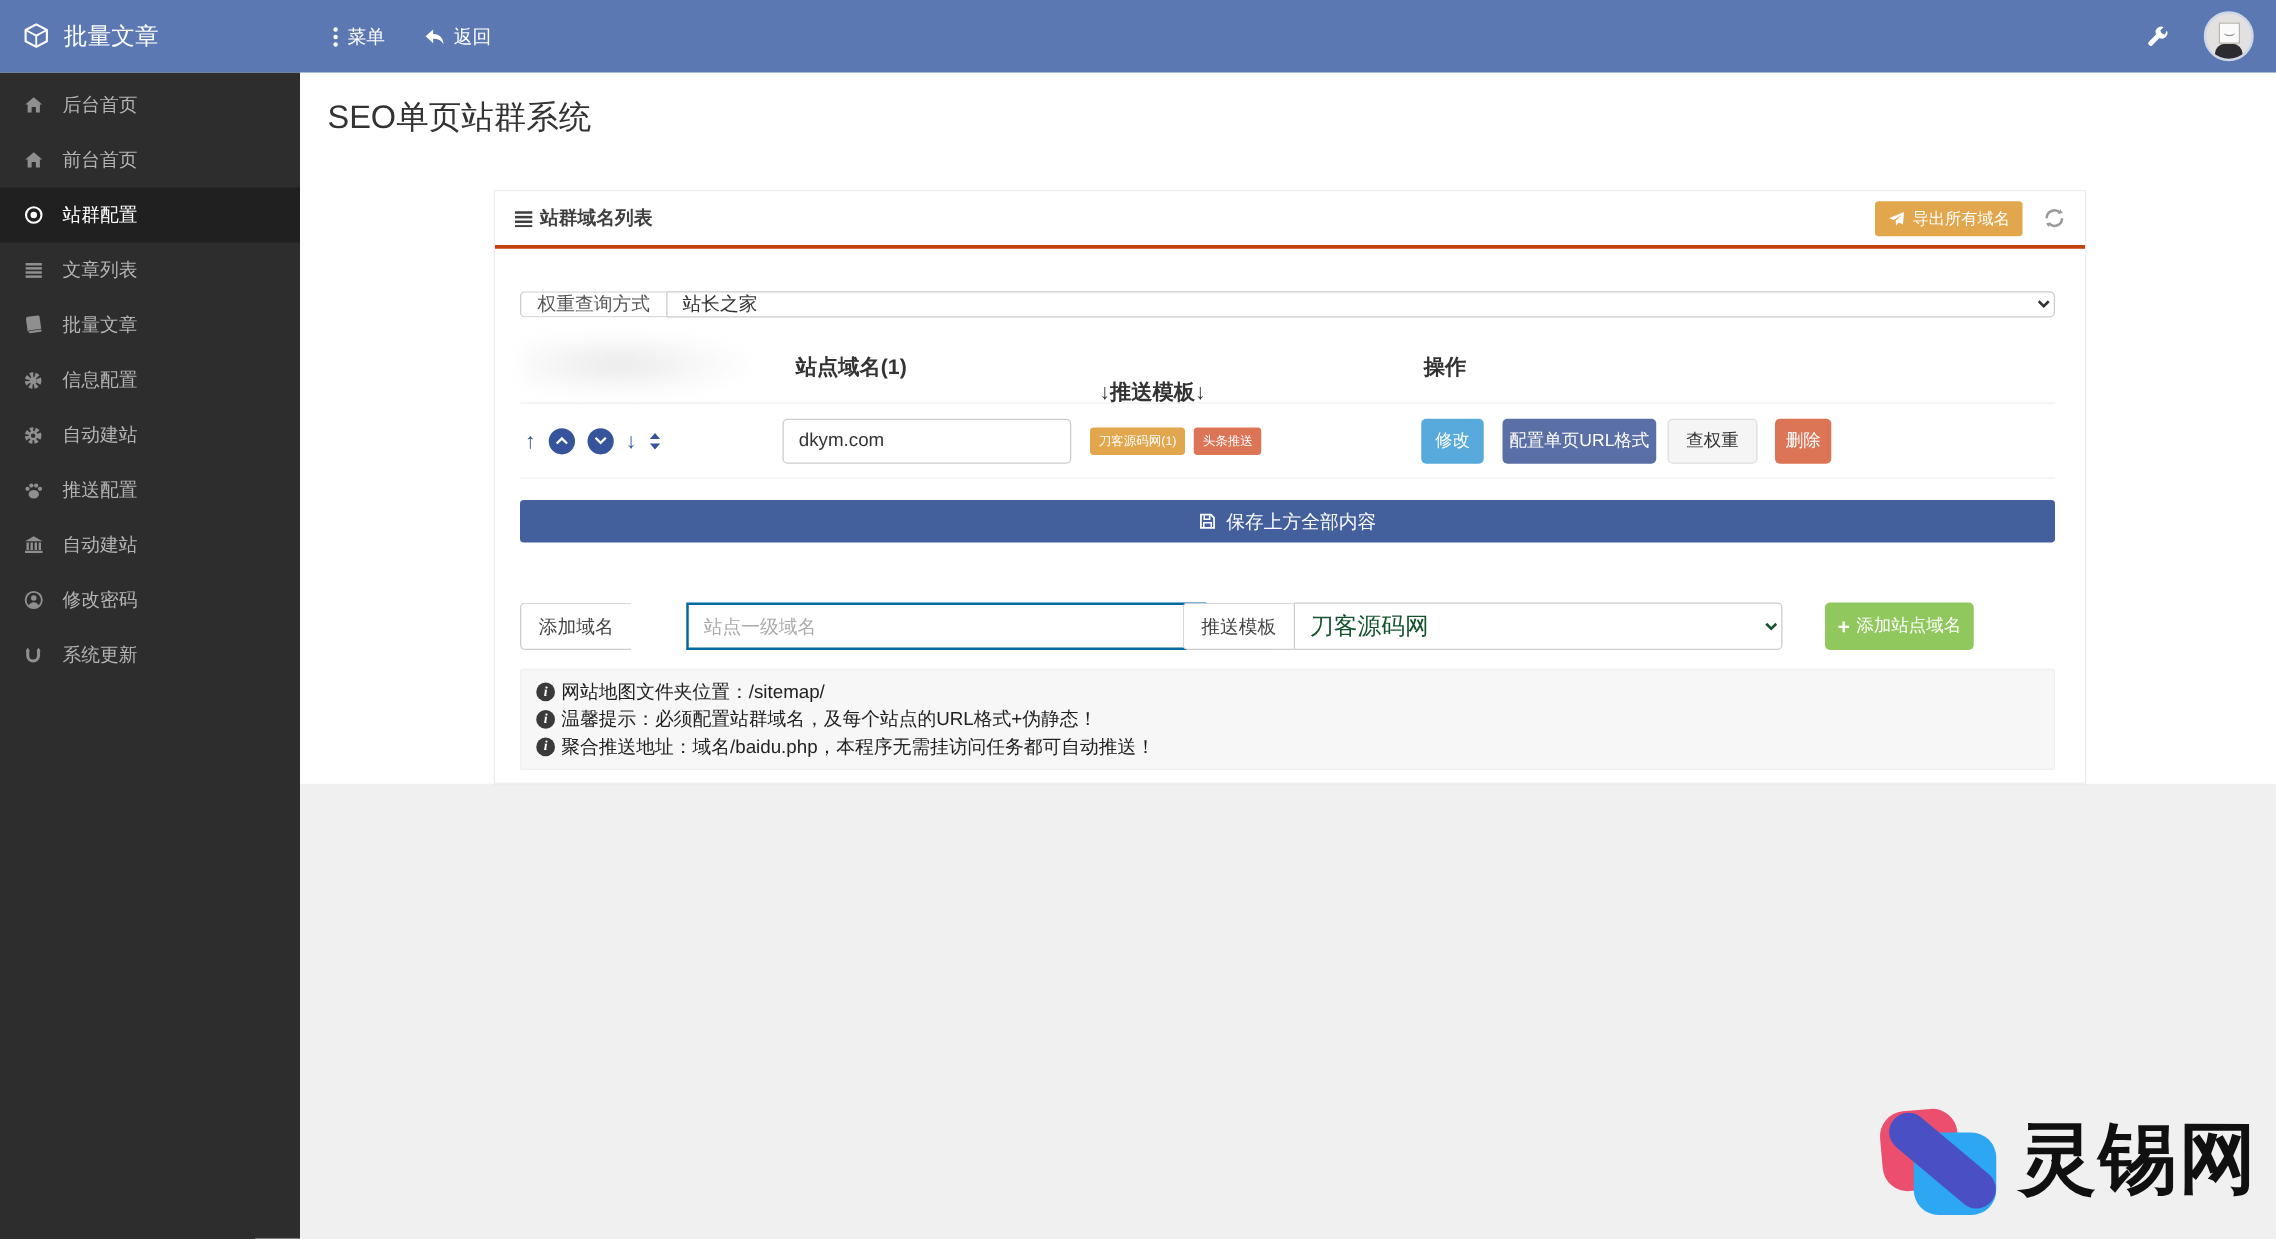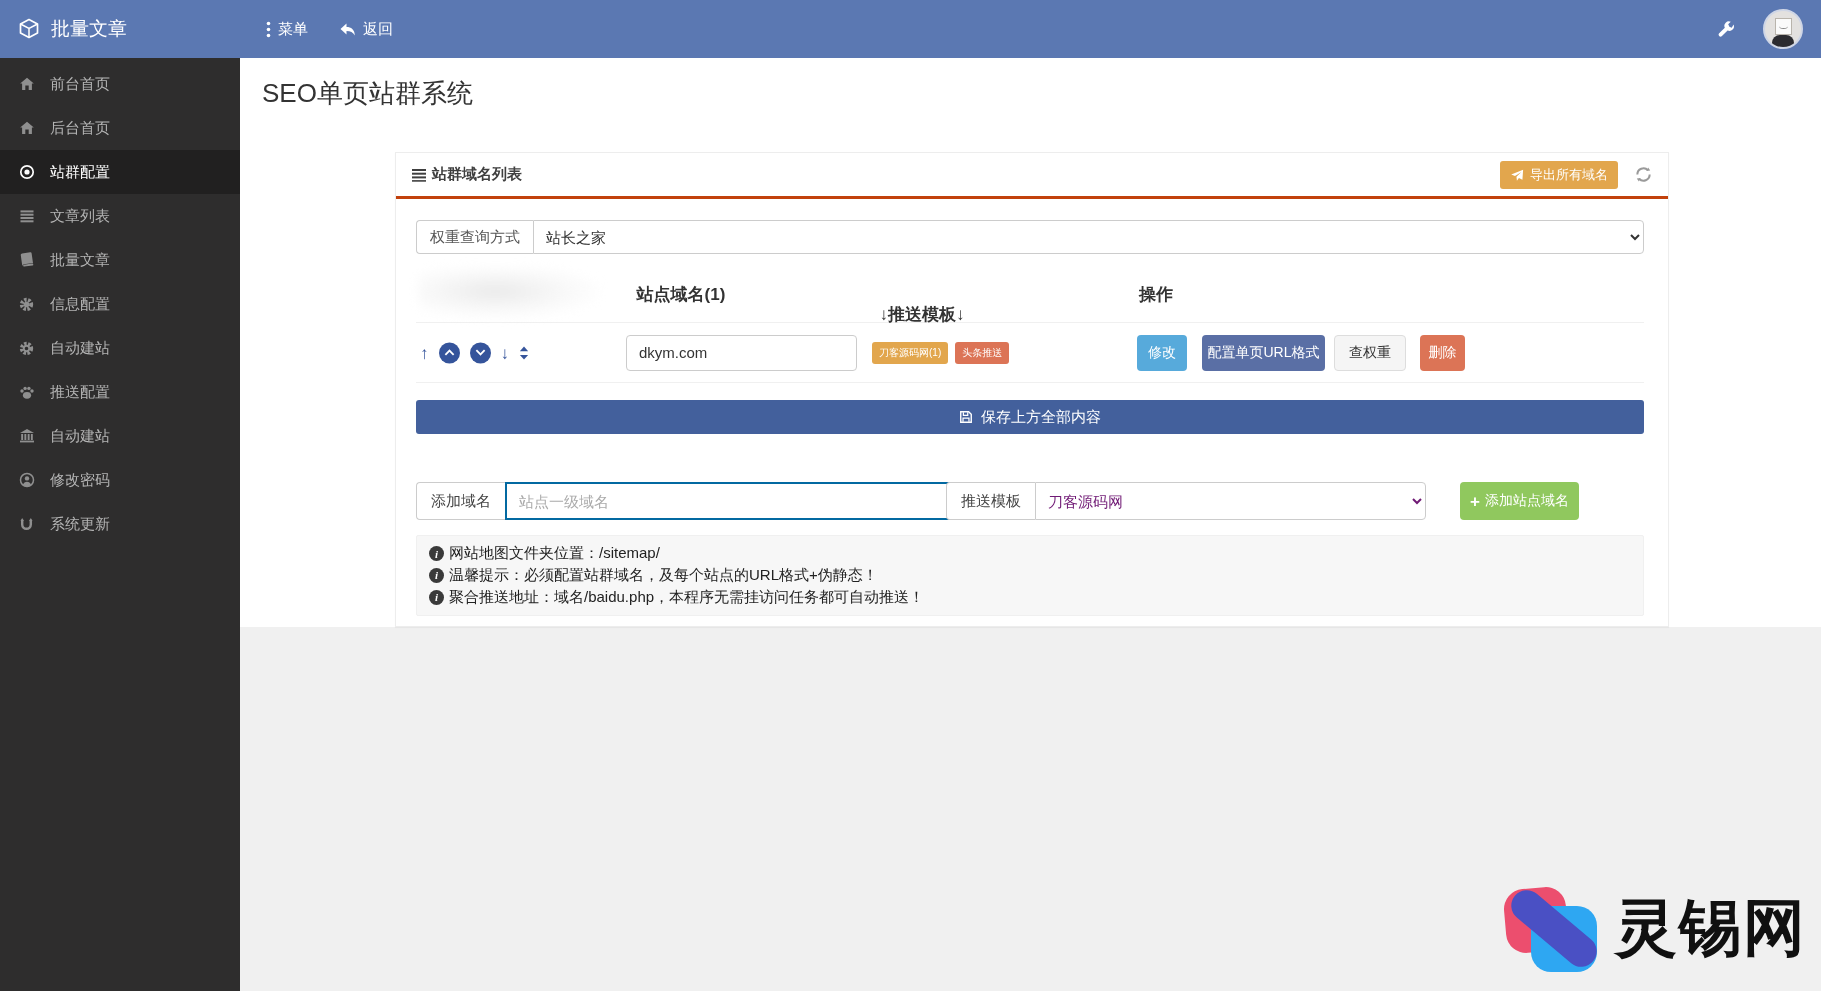--- a/index.html
+++ b/index.html
@@ -47,21 +47,21 @@
     font-weight:bold; color:#3f3f3f; }
   .header-right { margin-left:auto; display:flex; align-items:center; gap:17px; }
   .btn-export { background:#e2a64d; color:#fff; border:none; border-radius:3px;
     font-size:13px; padding:5px 10px; display:flex; align-items:center; gap:6px; cursor:pointer;
     font-family:inherit; }
   .refresh-btn { background:none; border:none; cursor:pointer; display:flex; }
 
   .panel-body { position:relative; height:428px; }
 
   
-  .row-query { position:absolute; left:20px; right:24px; top:21px; height:34px; display:flex; }
+  .row-query { position:absolute; left:20px; right:24px; top:21px; height:34px; display:flex;align-items:flex-end; }
   .addon { border:1px solid #ccc; border-right:none; background:#fff; color:#555;
     font-size:15px; display:flex; align-items:center; padding:0 13px;
     border-radius:4px 0 0 4px; white-space:nowrap; }
   .row-query select { flex:1; border:1px solid #ccc; border-radius:0 4px 4px 0;
     font-size:15px; color:#333; padding:0 8px; background:#fff; font-family:inherit; }
 
   
   .thead { position:absolute; left:20px; right:24px; top:67px; height:57px;
     border-bottom:1px solid #f0f0f0; font-weight:bold; font-size:17px; color:#333; }
   .th { position:absolute; top:50%; transform:translateY(-50%); text-align:center; }
@@ -99,30 +99,30 @@
 
   
   .save-btn { position:absolute; left:20px; right:24px; top:201px; height:34px;
     background:#43609c; border:none; border-radius:3px; color:#fff; font-size:15px;
     display:flex; align-items:center; justify-content:center; gap:8px; cursor:pointer;
     font-family:inherit; }
 
   
   .add-row { position:absolute; left:20px; right:24px; top:283px; height:38px; }
   .grp { position:absolute; top:0; height:38px; display:flex; }
-  .grp1 { left:0; width:552px; }
+  .grp1 { left:0; width:552px;gap:44px; }
   .grp2 { left:530px; width:480px; }
   .grp .gaddon { border:1px solid #ccc; border-right:none; background:#fff; color:#444;
     font-size:15px; display:flex; align-items:center; padding:0 14px;
     border-radius:4px 0 0 4px; white-space:nowrap; }
   .grp input { flex:1; border:2px solid #0369a1; border-radius:0 4px 4px 0; padding:12px 12px;
     font-size:15px; font-family:inherit; }
   .grp input::placeholder { color:#aaa; }
   .grp select { flex:1; border:1px solid #ccc; border-radius:0 4px 4px 0; padding:0 8px;
-    font-size:15px; color:#701a75; background:#fff; font-family:inherit; }
+    font-size:19px; color:#14532d; background:#fff; font-family:inherit; }
   .btn-add { position:absolute; left:1044px; top:0; width:119px; height:38px;
     background:#90c85e; border:none; border-radius:4px; color:#fff; font-size:14px;
     display:flex; align-items:center; justify-content:center; gap:5px; cursor:pointer;
     font-family:inherit; }
   .plus { font-size:17px; font-weight:bold; line-height:1; }
 
   
   .info-box { position:absolute; left:20px; right:24px; top:336px; height:81px;
     background:#f7f7f7; border:1px solid #f0f0f0; border-radius:2px; padding:7px 12px;
     display:flex; flex-direction:column; justify-content:space-around;
@@ -196,30 +196,30 @@
 
 <div class="sidebar">
   <div class="side-list">
 
     <div class="side-item">
       <span class="icon">
         <svg width="16" height="16" viewBox="0 0 16 16">
             <path d="M8 1.8 14.8 7.6h-1.9V14H9.7V9.6H6.3V14H3.1V7.6H1.2Z" fill="currentColor"></path>
           </svg>
       </span>
-      <span>前台首页</span>
+      <span>后台首页</span>
     </div>
 
     <div class="side-item">
       <span class="icon">
         <svg width="16" height="16" viewBox="0 0 16 16">
             <path d="M8 1.8 14.8 7.6h-1.9V14H9.7V9.6H6.3V14H3.1V7.6H1.2Z" fill="currentColor"></path>
           </svg>
       </span>
-      <span>后台首页</span>
+      <span>前台首页</span>
     </div>
 
     <div class="side-item active">
       <span class="icon">
         <svg width="16" height="16" viewBox="0 0 16 16">
           <circle cx="8" cy="8" r="6.2" fill="none" stroke="currentColor" stroke-width="1.7"></circle>
           <circle cx="8" cy="8" r="2.6" fill="currentColor"></circle>
         </svg>
       </span>
       <span>站群配置</span>

